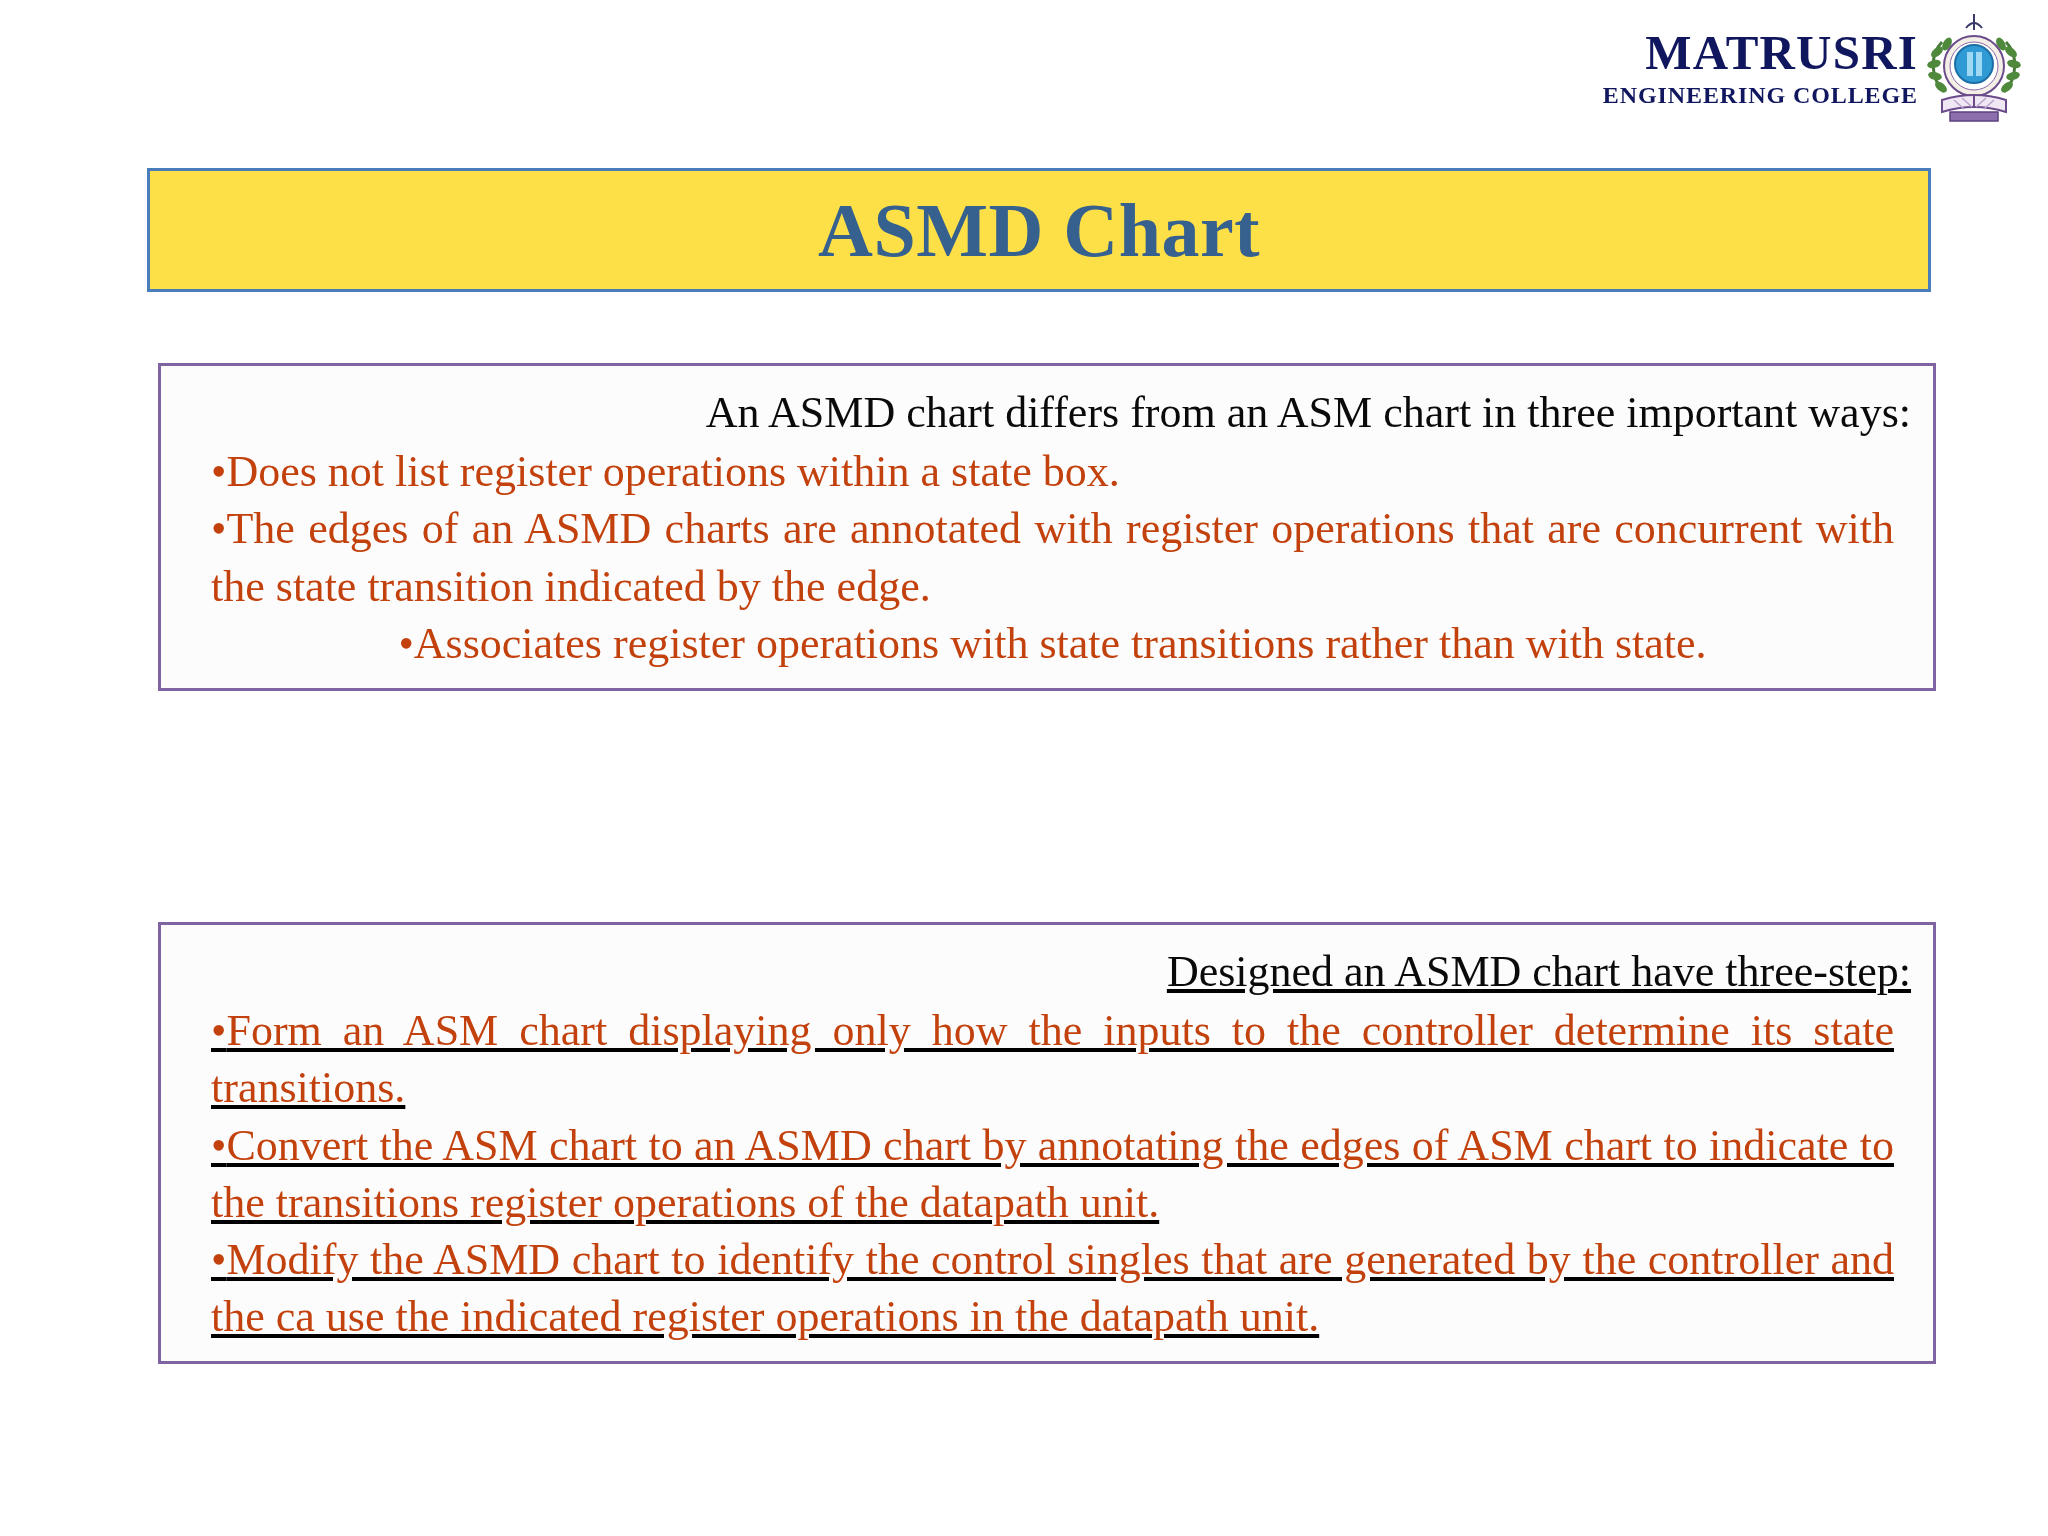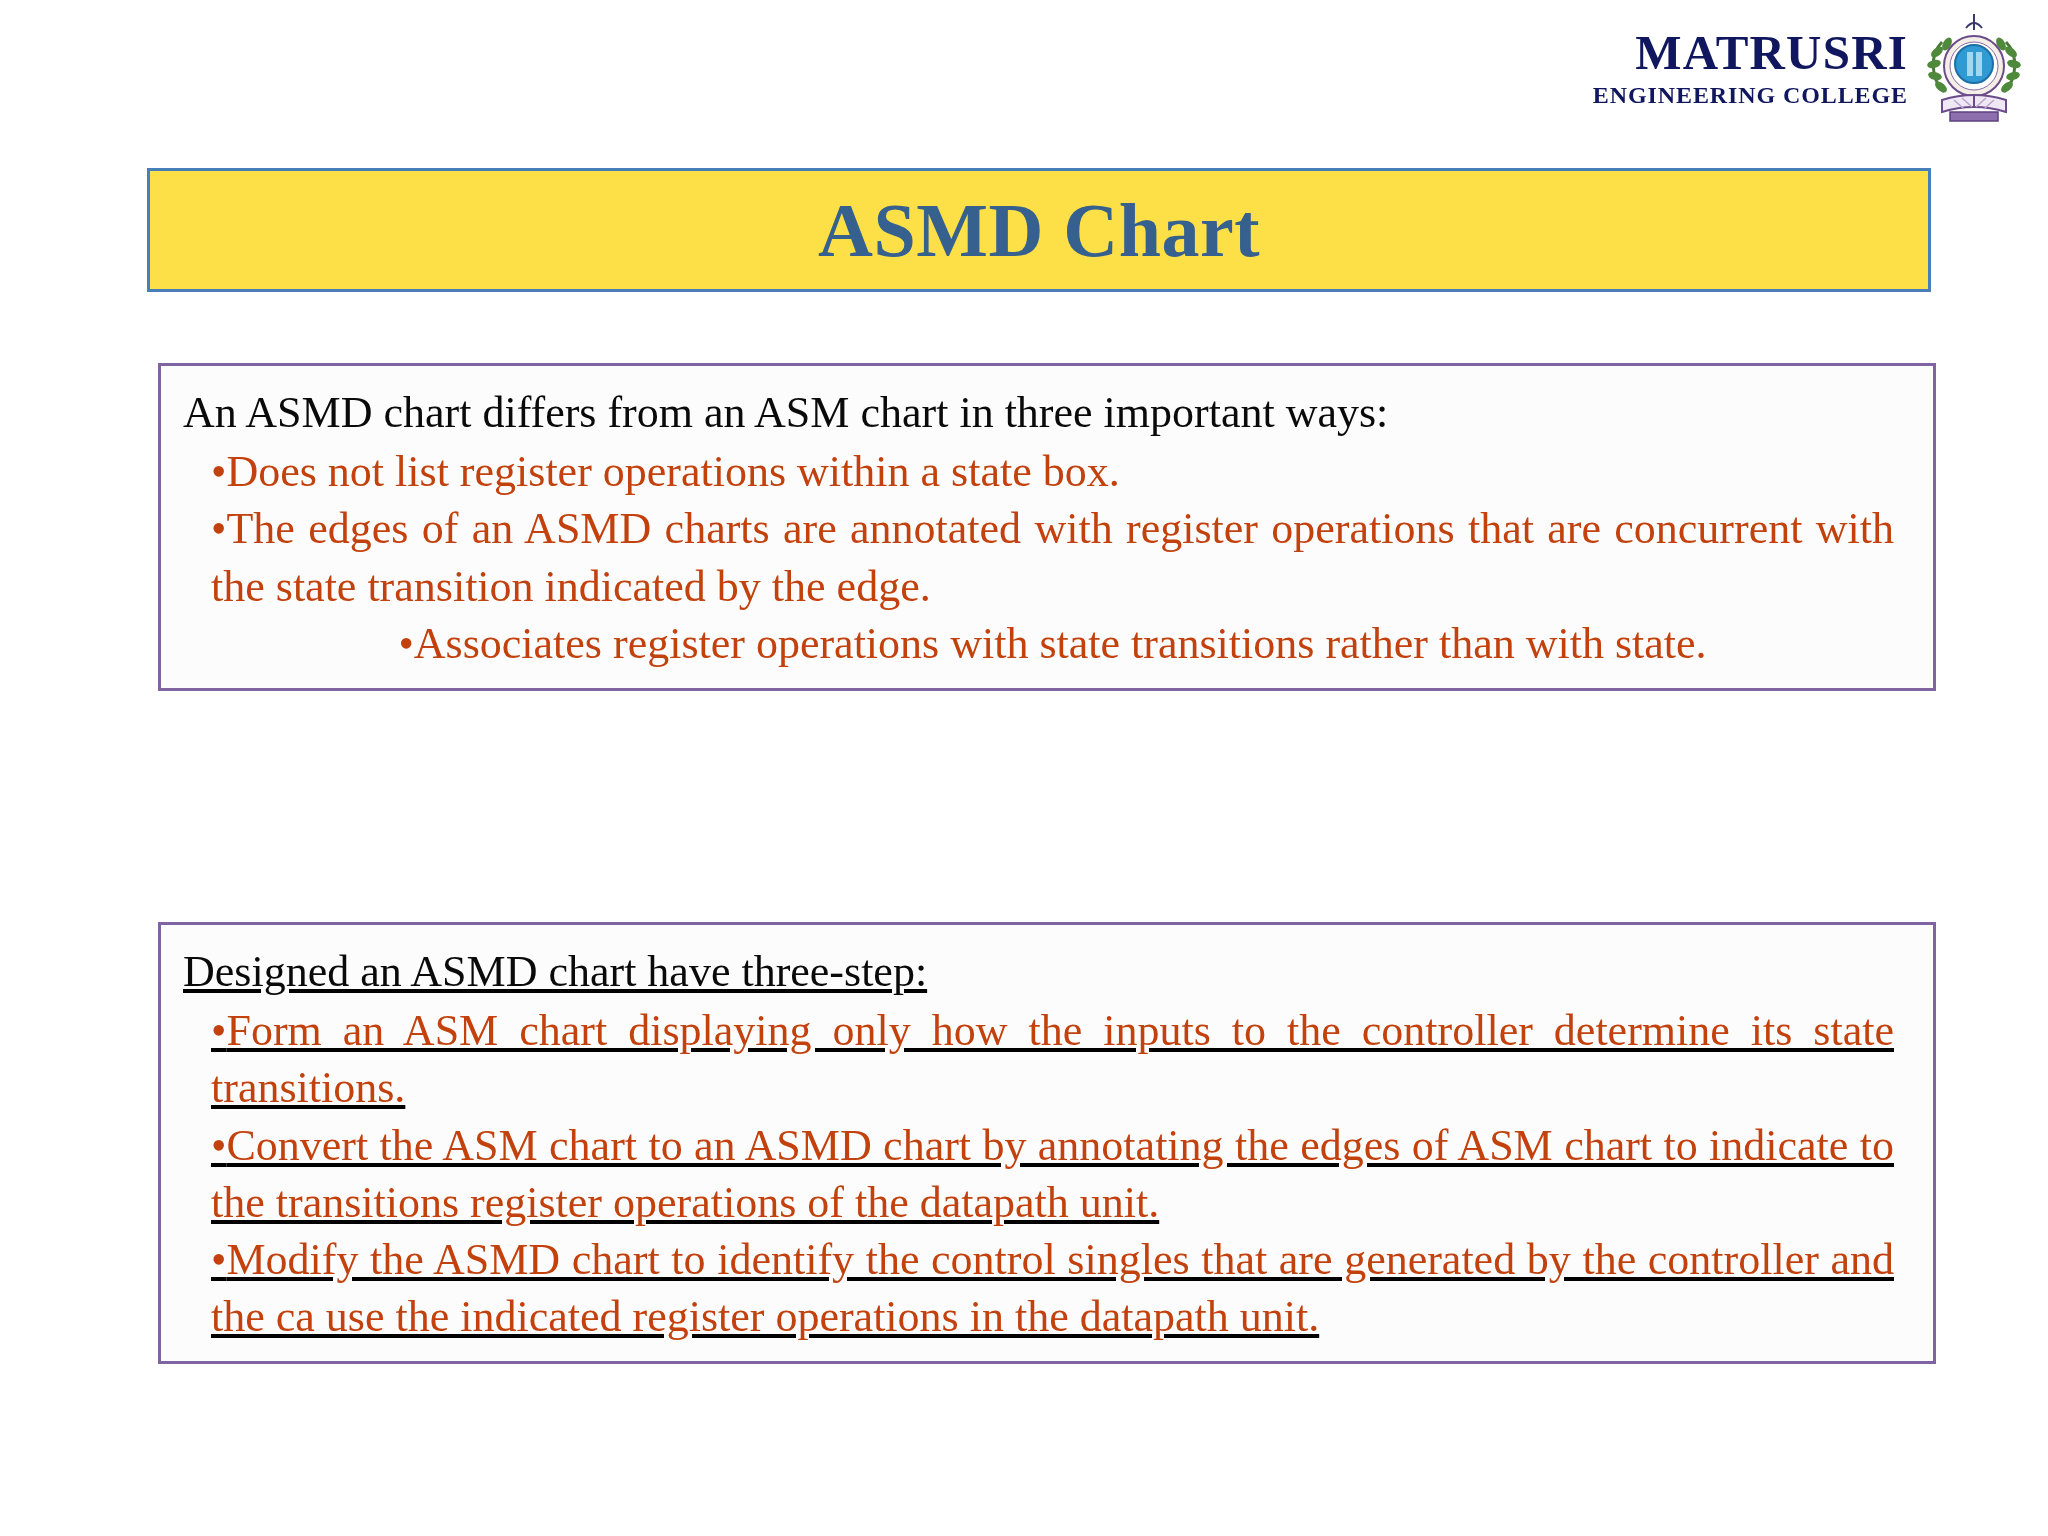--- a/index.html
+++ b/index.html
@@ -15,21 +15,21 @@
     overflow: hidden;
   }
 
   
   .logo-block {
     position: absolute;
     top: 8px;
     right: 22px;
     display: flex;
     align-items: center;
-    gap: 14px;
+    gap: 4px;
   }
   .logo-text {
     text-align: right;
     line-height: 1.0;
   }
   .logo-name {
     font-family: "Liberation Serif", serif;
     font-weight: bold;
     font-size: 49px;
     letter-spacing: 1.2px;
@@ -87,21 +87,21 @@
     width: 1778px;
     padding: 18px 22px 16px 22px;
   }
   #box-one { top: 363px; }
   #box-two { top: 922px; text-decoration: underline; }
 
   .lead-line {
     font-size: 44px;
     line-height: 1.30;
     color: #0a0a0a;
-    text-align: left;
+    text-align: right;
     margin: 0 0 2px 0;
   }
   .bullet-line {
     font-size: 44px;
     line-height: 1.30;
     color: #c2410c;
     text-align: justify;
     text-justify: inter-word;
     margin: 0 17px 0 0;
     padding-left: 28px;

